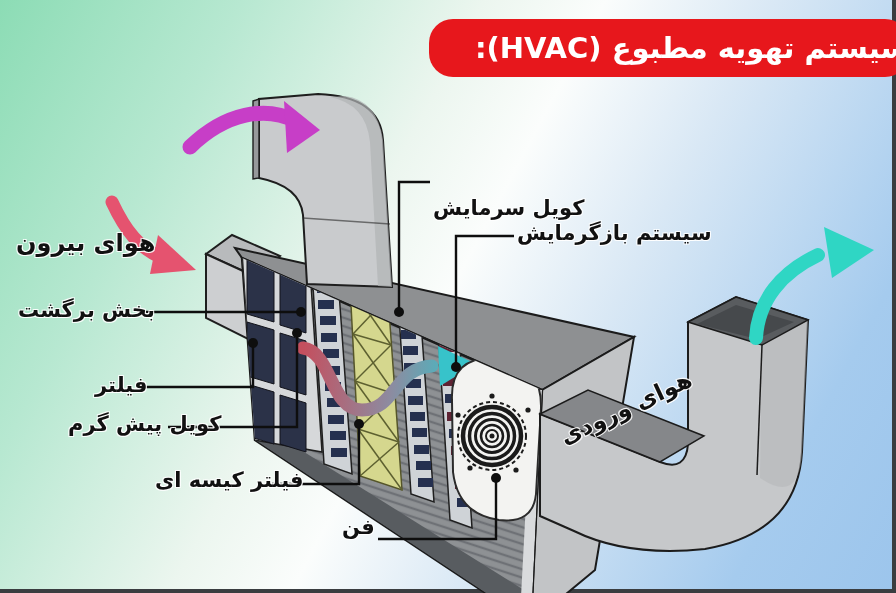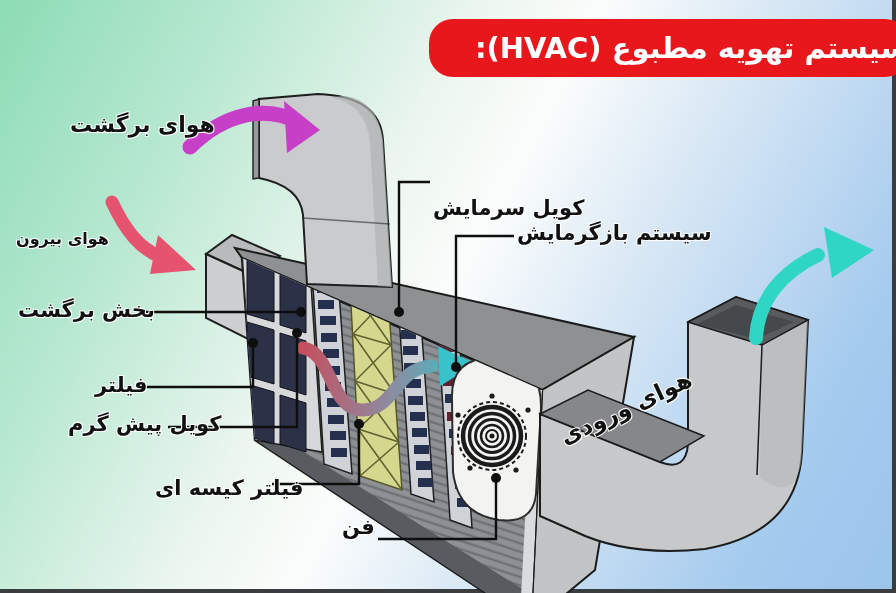--- a/index.html
+++ b/index.html
@@ -14,25 +14,25 @@
     background:#e7171c;border-radius:24px;
     display:flex;align-items:center;justify-content:flex-start;
     color:#ffffff;font-weight:bold;font-size:29px;direction:rtl;
   }
   .lbl{
     position:absolute;color:#111;font-weight:bold;font-size:21px;direction:rtl;white-space:nowrap;
     text-shadow:1px 1px 0 rgba(255,255,255,.85),-1px -1px 0 rgba(255,255,255,.85),
                 1px -1px 0 rgba(255,255,255,.85),-1px 1px 0 rgba(255,255,255,.85);
   }
   .lbl-return{left:70px;top:112px;font-size:22px;}
-  .lbl-outside{left:16px;top:229px;font-size:16px;text-align:right;}
+  .lbl-outside{left:16px;top:229px;font-size:24px;text-align:right;}
   .lbl-mixing{left:18px;top:298px;}
   .lbl-filter{left:95px;top:373px;}
   .lbl-preheat{left:68px;top:412px;}
-  .lbl-bagfilter{left:155px;top:468px;margin-top:8px;}
+  .lbl-bagfilter{left:155px;top:468px;}
   .lbl-fan{left:342px;top:515px;}
   .lbl-cooling{left:433px;top:161px;margin-top:35px;}
   .lbl-reheat{left:517px;top:221px;}
   .lbl-supply{left:556px;top:426px;font-size:23px;transform:rotate(-25deg);transform-origin:left top;}
   svg{position:absolute;left:0;top:0;}
 </style>
 </head>
 <body>
 
 <div class="stage">
@@ -221,21 +221,20 @@
       <circle cx="496" cy="478" r="5"></circle>
         <circle cx="399" cy="312" r="5"></circle>
       <circle cx="456" cy="367" r="5"></circle>
     </g>
   </svg>
 
   <div class="title-box">
     <span>سیستم تهویه مطبوع (HVAC):</span>
   </div>
 
-  <div class="lbl lbl-return">هوای برگشت</div>
   <div class="lbl lbl-outside">هوای بیرون</div>
   <div class="lbl lbl-mixing">بخش برگشت</div>
   <div class="lbl lbl-filter">فیلتر</div>
   <div class="lbl lbl-preheat">کویل پیش گرم</div>
   <div class="lbl lbl-bagfilter">فیلتر کیسه ای</div>
   <div class="lbl lbl-fan">فن</div>
   <div class="lbl lbl-cooling">کویل سرمایش</div>
   <div class="lbl lbl-reheat">سیستم بازگرمایش</div>
   <div class="lbl lbl-supply">هوای ورودی</div>
 

